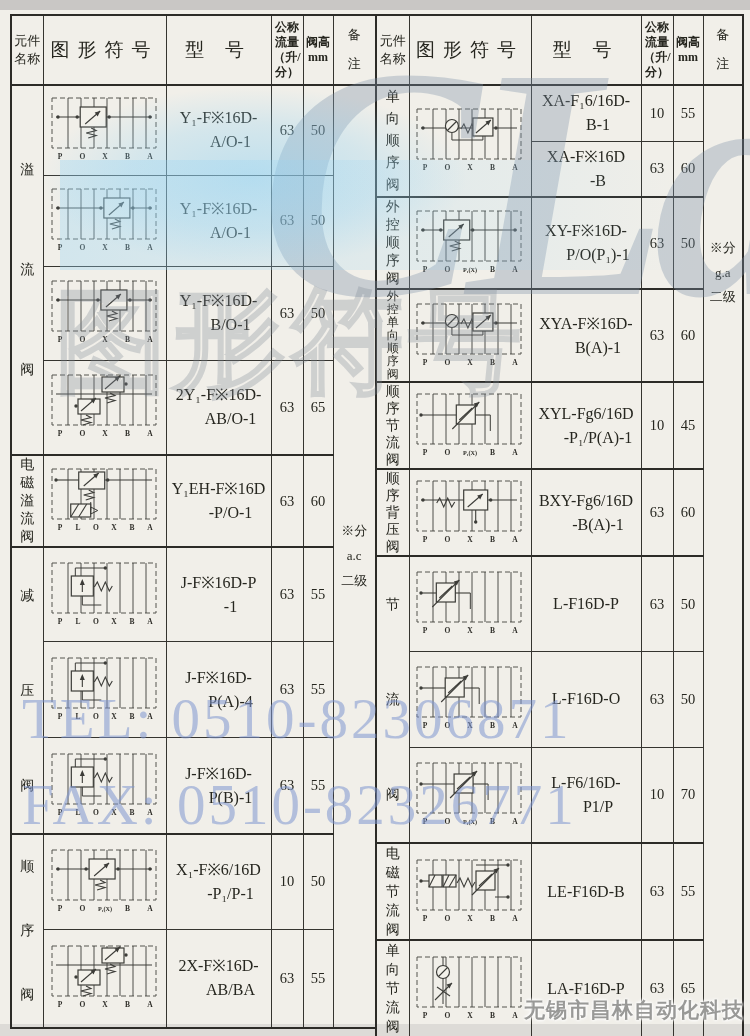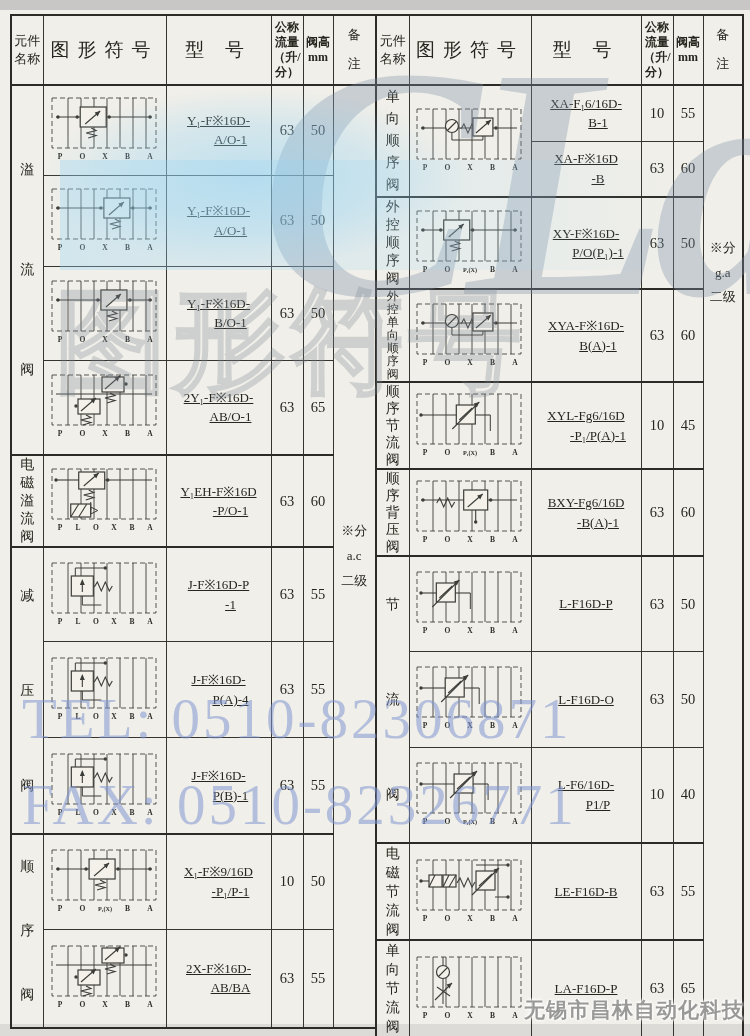--- a/index.html
+++ b/index.html
@@ -21,21 +21,21 @@
     padding:0;vertical-align:middle;text-align:center;
     font-weight:normal;overflow:hidden;
   }
   table.spec{border:2.5px solid #2c2b27;}
   tr.grp-first td{border-top:2.2px solid #2c2b27;}
   tr.hdr th{border-bottom:2.2px solid #2c2b27;font-size:13px;line-height:1.35;}
   .hdr .h-model,.hdr .h-symbol{letter-spacing:8px;font-size:19px;}
   .hdr .h-flow{font-size:12px;line-height:1.25;font-weight:bold;}
   .hdr .h-note{font-size:13px;line-height:2.2;}
   td.v-name{font-size:14px;padding:0 1px;}
-  td.model-cell{font-size:13px;line-height:1.5;text-decoration:underline;}
+  td.model-cell{font-size:16px;line-height:1.5;}
   td.model-cell .m2{transform:translateX(12px);}
   td.num-cell{font-size:14.5px;}
   td.note-cell{font-size:13px;line-height:1.9;vertical-align:middle;}
   td.note-cell.note-top{vertical-align:top;}
   td.note-cell.note-top .pad{margin-top:150px;}
   td.sym-cell svg{display:block;margin:0 auto;}
 
   
   .wm{position:absolute;pointer-events:none;white-space:nowrap;}
   .wm-tint{
@@ -409,21 +409,21 @@
               <circle cx="38.08" cy="22" r="1.7" fill="#3c3c38"></circle>
               <circle cx="70.08" cy="22" r="1.7" fill="#3c3c38"></circle>
               <text x="12" y="64" font-size="7.5" font-weight="bold" text-anchor="middle" fill="#2e2d28" font-family="Liberation Serif,serif">P</text>
               <text x="34.5" y="64" font-size="7.5" font-weight="bold" text-anchor="middle" fill="#2e2d28" font-family="Liberation Serif,serif">O</text>
               <text x="57" y="64" font-size="6.2" font-weight="bold" text-anchor="middle" fill="#2e2d28" font-family="Liberation Serif,serif">P₁(X)</text>
               <text x="79.5" y="64" font-size="7.5" font-weight="bold" text-anchor="middle" fill="#2e2d28" font-family="Liberation Serif,serif">B</text>
               <text x="102" y="64" font-size="7.5" font-weight="bold" text-anchor="middle" fill="#2e2d28" font-family="Liberation Serif,serif">A</text>
             </svg>
           </td>
           <td class="model-cell">
-            <div class="m1">X₁-F※9/16D</div>
+            <div class="m1">X₁-F※6/16D</div>
             <div class="m2">-P₁/P-1</div>
           </td>
           <td class="num-cell">10</td>
           <td class="num-cell">50</td>
         </tr>
         <tr style="height:97px">
           <td class="sym-cell">
             <svg width="114" height="70" viewBox="0 0 114 70">
               <rect x="4" y="3" width="104" height="50" fill="none" stroke="#55544e" stroke-width="1" stroke-dasharray="5,3"></rect>
               <line x1="20" y1="3" x2="20" y2="53" stroke="#3c3c38" stroke-width="0.9"></line>
@@ -760,21 +760,21 @@
               <text x="57" y="64" font-size="6.2" font-weight="bold" text-anchor="middle" fill="#2e2d28" font-family="Liberation Serif,serif">P₁(X)</text>
               <text x="79.5" y="64" font-size="7.5" font-weight="bold" text-anchor="middle" fill="#2e2d28" font-family="Liberation Serif,serif">B</text>
               <text x="102" y="64" font-size="7.5" font-weight="bold" text-anchor="middle" fill="#2e2d28" font-family="Liberation Serif,serif">A</text>
             </svg>
           </td>
           <td class="model-cell">
             <div class="m1">L-F6/16D-</div>
             <div class="m2">P1/P</div>
           </td>
           <td class="num-cell">10</td>
-          <td class="num-cell">40</td>
+          <td class="num-cell">70</td>
         </tr>
         <tr class="grp-first" style="height:95px">
           <td class="v-name" rowspan="1" style="line-height:19px;font-size:14px">电<br>磁<br>节<br>流<br>阀</td>
           <td class="sym-cell">
             <svg width="114" height="70" viewBox="0 0 114 70">
               <rect x="4" y="3" width="104" height="50" fill="none" stroke="#55544e" stroke-width="1" stroke-dasharray="5,3"></rect>
               <line x1="20" y1="3" x2="20" y2="53" stroke="#3c3c38" stroke-width="0.9"></line>
               <line x1="33" y1="3" x2="33" y2="53" stroke="#3c3c38" stroke-width="0.9"></line>
               <line x1="46" y1="3" x2="46" y2="53" stroke="#3c3c38" stroke-width="0.9"></line>
               <line x1="59" y1="3" x2="59" y2="53" stroke="#3c3c38" stroke-width="0.9"></line>

